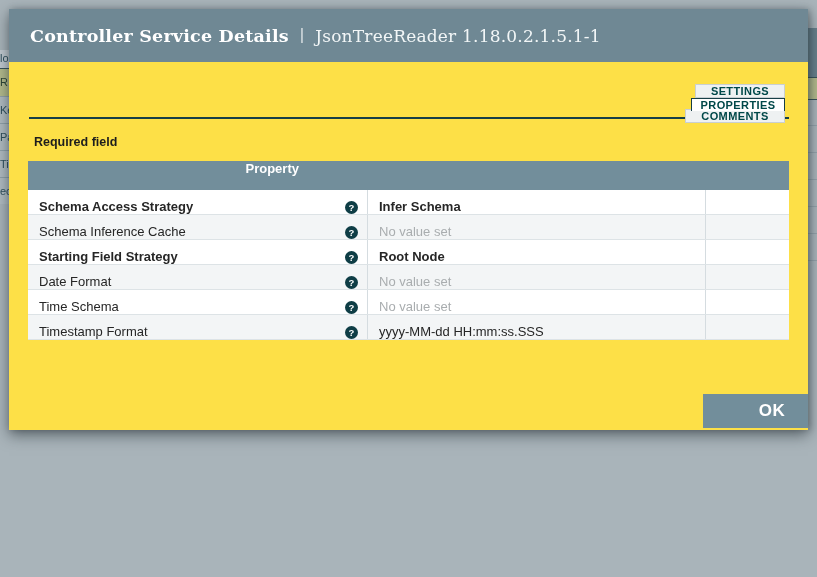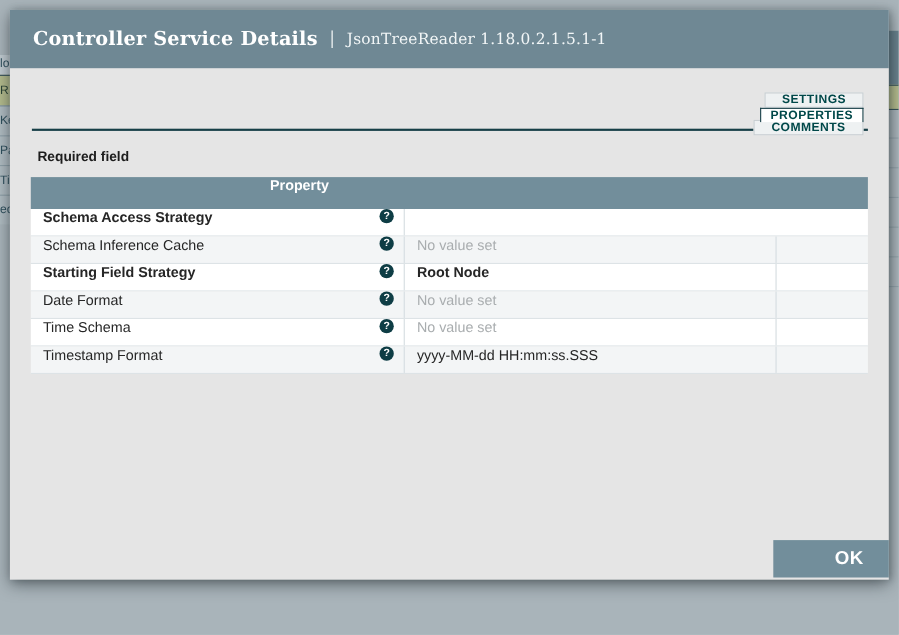--- a/index.html
+++ b/index.html
@@ -26,43 +26,43 @@
     color: #2c4435;
   }
   .bg-right { position: absolute; right: 0; width: 9px; }
   .bg-right.slate { background: #68808c; }
   .bg-right.hl { background: #b3ba8c; border-top: 1px solid #37535a; border-bottom: 1px solid #37535a; }
   .bg-right.line { background: #93a2aa; height: 1px; }
 
   
   .modal {
     position: absolute; left: 9px; top: 9px;
-    width: 799px; height: 518px;
-    background: #e5e5e5; z-index: 10;
+    width: 799px; height: 421px;
+    background: #fde047; z-index: 10;
     box-shadow: 0 5px 14px rgba(25, 35, 40, 0.55), 2px 0 6px rgba(25,35,40,0.25);
     text-decoration: underline;
   }
   .modal-header {
     position: absolute; left: 0; top: 0; right: 0; height: 53px;
     background: #6f8894;
     display: flex; align-items: center;
     padding-left: 21px; box-sizing: border-box;
   }
   .modal-title {
     font-family: "DejaVu Serif", serif;
     font-size: 17.5px; font-weight: bold; color: #ffffff;
     letter-spacing: 0.2px;
   }
   .title-sep {
     color: rgba(255,255,255,0.75); font-size: 17px; font-weight: 200;
     margin: 0 11px; transform: translateY(-1px);
   }
   .modal-subtitle {
     font-family: "DejaVu Serif", serif;
-    font-size: 14px; color: #f2f6f7; letter-spacing: 0.2px;
+    font-size: 17px; color: #f2f6f7; letter-spacing: 0.2px;
   }
 
   
   .tabs {
     position: absolute; left: 20px; right: 19px; top: 75px; height: 33px;
     display: flex; align-items: flex-end;
     border-bottom: 2px solid #173f47;
     box-sizing: content-box;
     flex-direction: column;
   }
@@ -97,21 +97,21 @@
   .phead .hc { box-sizing: border-box; padding-left: 7px; }
   .hc.c-prop { width: 340px; }
   .hc.c-val  { width: 338px; }
   .hc.c-extra { flex: 1; }
   .prow {
     display: flex; height: 24px; align-items: stretch;
     background: #ffffff; border-bottom: 1px solid #dde3e6;
     color: #262626;
   }
   .prow.alt { background: #f3f5f6; }
-  .cell { box-sizing: border-box; display: flex; align-items: flex-start; }
+  .cell { box-sizing: border-box; display: flex; align-items: flex-end; }
   .cell.c-prop {
     width: 340px; padding-left: 11px; padding-right: 9px;
     justify-content: space-between;
     border-right: 1px solid #d5dce0;
   }
   .cell.c-val {
     width: 338px; padding-left: 11px;
     border-right: 1px solid #d5dce0;
   }
   .cell.c-extra { flex: 1; }
@@ -195,20 +195,23 @@
     <div class="phead">
       <div class="hc c-prop">Property</div>
       <div class="hc c-extra"></div>
     </div>
 
     <div class="prow required">
       <div class="cell c-prop">
         <span class="prop-text">Schema Access Strategy</span>
         <span class="help-icon"></span>
       </div>
+      <div class="cell c-val">
+        <span class="val-text">Infer Schema</span>
+      </div>
       <div class="cell c-extra"></div>
     </div>
 
     <div class="prow alt">
       <div class="cell c-prop">
         <span class="prop-text">Schema Inference Cache</span>
         <span class="help-icon"></span>
       </div>
       <div class="cell c-val">
         <span class="val-text unset">No value set</span>

